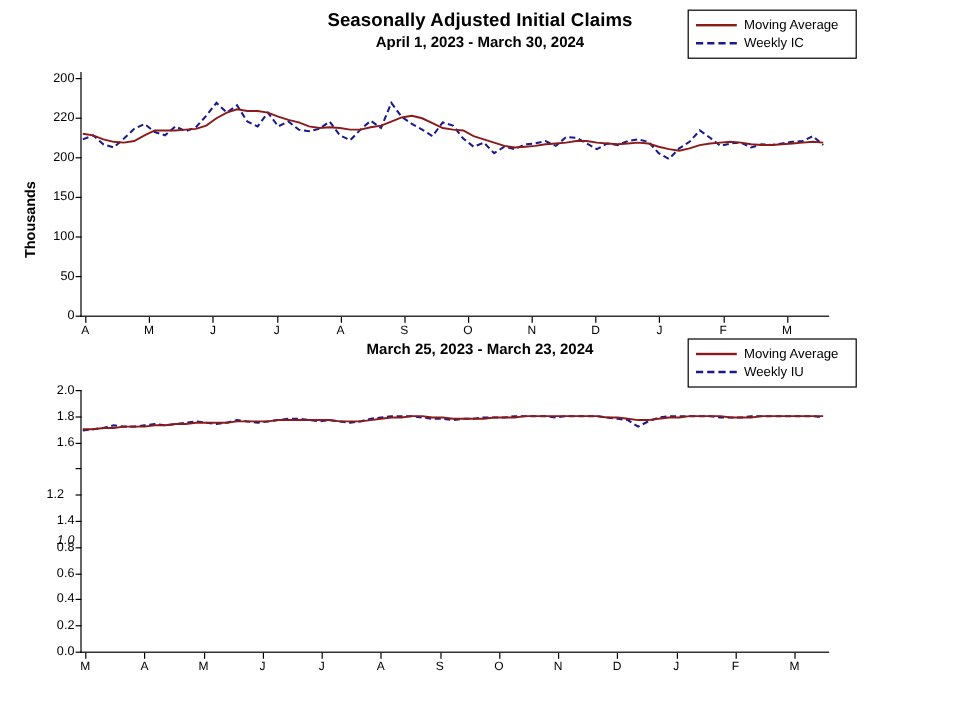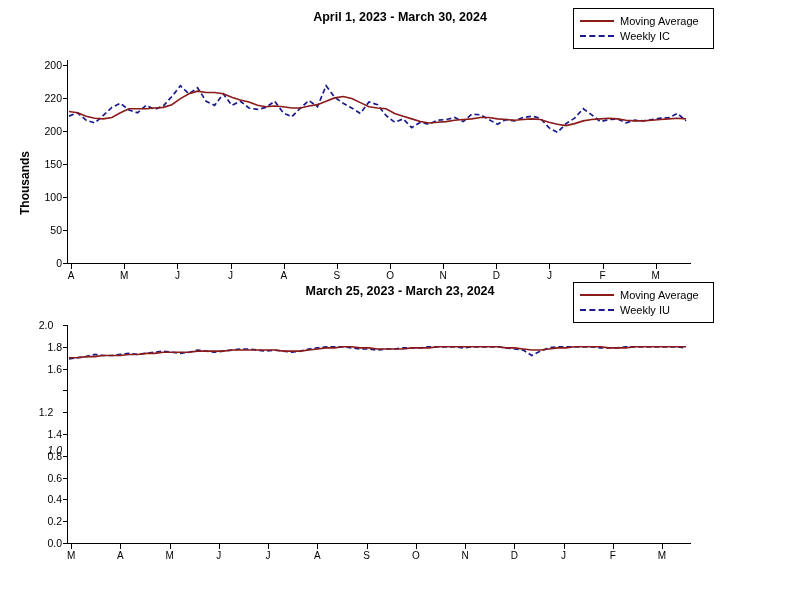--- a/index.html
+++ b/index.html
@@ -63,20 +63,21 @@
   }
   .xtickmark{position:absolute;width:1px;background:#000;height:5px;}
   svg{display:block;}
 </style>
 </head>
 <body>
 
 <div class="chart-block" id="chart1">
 
   <div class="title-wrap" style="top:9px;">
+    <div class="title">Seasonally Adjusted Initial Claims</div>
     <div class="subtitle">April 1, 2023 - March 30, 2024</div>
   </div>
 
   <div class="legend" style="left:573px;top:8px;width:125px;">
     <div class="legend-row">
       <span class="legend-key">
           <span class="solid"></span>
         </span>
       <span class="legend-label">Moving Average</span>
     </div>
@@ -172,21 +173,21 @@
       <div class="ytick" style="top: 265px; width: 32px;">0.0</div>
       <div class="ytick" style="top: 243.2px; width: 32px;">0.2</div>
       <div class="ytick" style="top: 221.4px; width: 32px;">0.4</div>
       <div class="ytick" style="top: 199.6px; width: 32px;">0.6</div>
       <div class="ytick" style="top: 177.8px; width: 32px;">0.8</div>
       <div class="ytick" style="top: 172px; width: 32px; font-style: italic;">1.0</div>
       <div class="ytick" style="top: 134.2px; width: 32px; text-align: center;">1.2</div>
       <div class="ytick" style="top: 112.4px; width: 32px; margin-top: 44px;">1.4</div>
       <div class="ytick" style="top: 90.6px; width: 32px;">1.6</div>
       <div class="ytick" style="top: 68.8px; width: 32px;">1.8</div>
-      <div class="ytick" style="top: 47px; width: 32px; text-align: center;">2.0</div>
+      <div class="ytick" style="top: 47px; width: 32px;">2.0</div>
     </div>
   <div id="chart2-ytickmarks" style="position:absolute;left:63px;top:0;">
       <div class="ytickmark" style="top: 265px; left: 0px;"></div>
       <div class="ytickmark" style="top: 243.2px; left: 0px;"></div>
       <div class="ytickmark" style="top: 221.4px; left: 0px;"></div>
       <div class="ytickmark" style="top: 199.6px; left: 0px;"></div>
       <div class="ytickmark" style="top: 177.8px; left: 0px;"></div>
       <div class="ytickmark" style="top: 156px; left: 0px;"></div>
       <div class="ytickmark" style="top: 134.2px; left: 0px;"></div>
       <div class="ytickmark" style="top: 112.4px; left: 0px;"></div>

